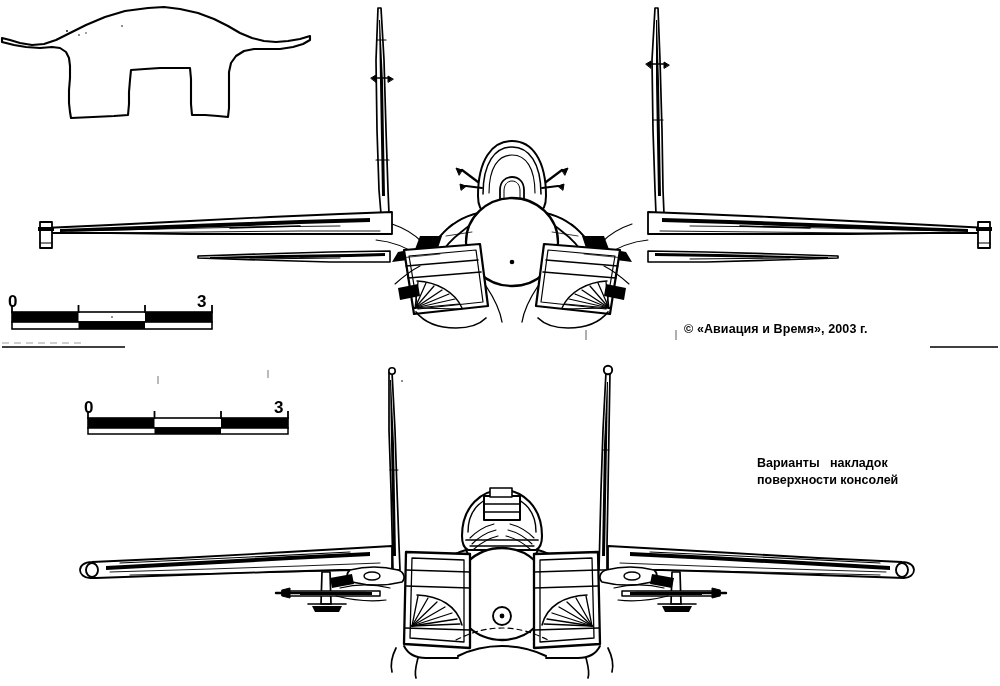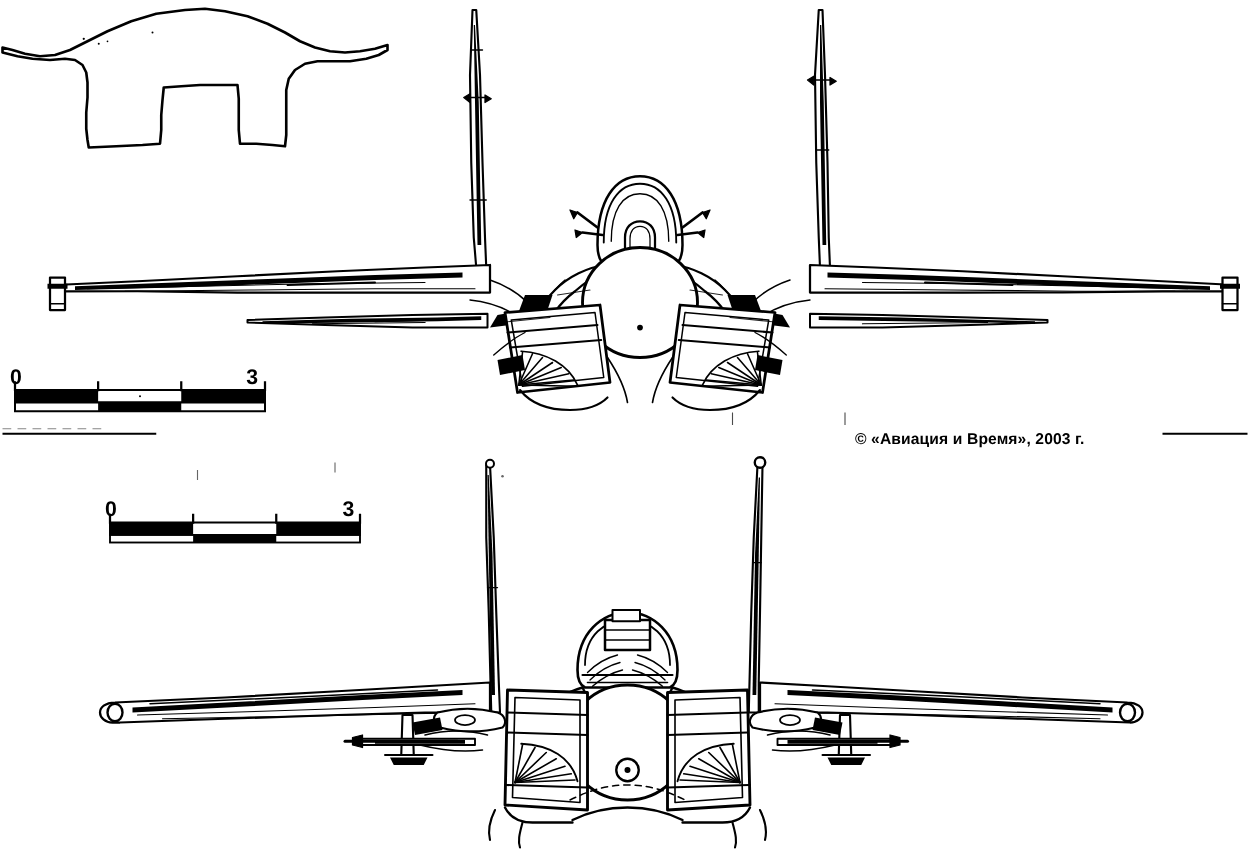--- a/index.html
+++ b/index.html
@@ -2,21 +2,21 @@
 <html><head>
 <meta charset="utf-8">
 <style>
   html,body{margin:0;padding:0;background:#ffffff;}
   body{width:1000px;height:686px;position:relative;overflow:hidden;
        font-family:"Liberation Sans",sans-serif;color:#000;}
   .stage{position:absolute;inset:0;width:1000px;height:686px;}
   svg.draw{position:absolute;left:0;top:0;width:1000px;height:686px;}
 
   .txt{position:absolute;font-weight:bold;color:#000;white-space:pre;}
-  #copyright{left:684px;top:344px;font-size:12.5px;letter-spacing:.1px;text-align:center;}
+  #copyright{left:684px;top:322px;font-size:12.5px;letter-spacing:.1px;text-align:center;}
   #note{left:757px;top:455px;font-size:12.5px;line-height:17px;}
 
   .scalenum{position:absolute;font-size:17px;font-weight:bold;color:#000;}
   #s1-zero{left:8px;top:292px;}
   #s1-three{left:197px;top:292px;}
   #s2-zero{left:84px;top:398px;}
   #s2-three{left:274px;top:398px;}
 </style>
 </head>
 <body>
@@ -426,19 +426,21 @@
         <path d="M336,596 C352,600 370,602 386,600" stroke="#000" stroke-width="1.2"></path>
         <path d="M668,596 C652,600 634,602 618,600" stroke="#000" stroke-width="1.2"></path>
         <path d="M330,578 L352,574 L354,584 L332,588 Z" fill="#000" stroke="none"></path>
         <path d="M674,578 L652,574 L650,584 L672,588 Z" fill="#000" stroke="none"></path>
       </g>
     </g>
   </svg>
 
   <div class="txt" id="copyright">© «Авиация и Время», 2003 г.</div>
 
+  <div class="txt" id="note"><span>Варианты   накладок</span>
+<span>поверхности консолей</span></div>
 
   <div class="scalenum" id="s1-zero">0</div>
   <div class="scalenum" id="s1-three">3</div>
   <div class="scalenum" id="s2-zero">0</div>
   <div class="scalenum" id="s2-three">3</div>
 
 </div>
 
 </body></html>

